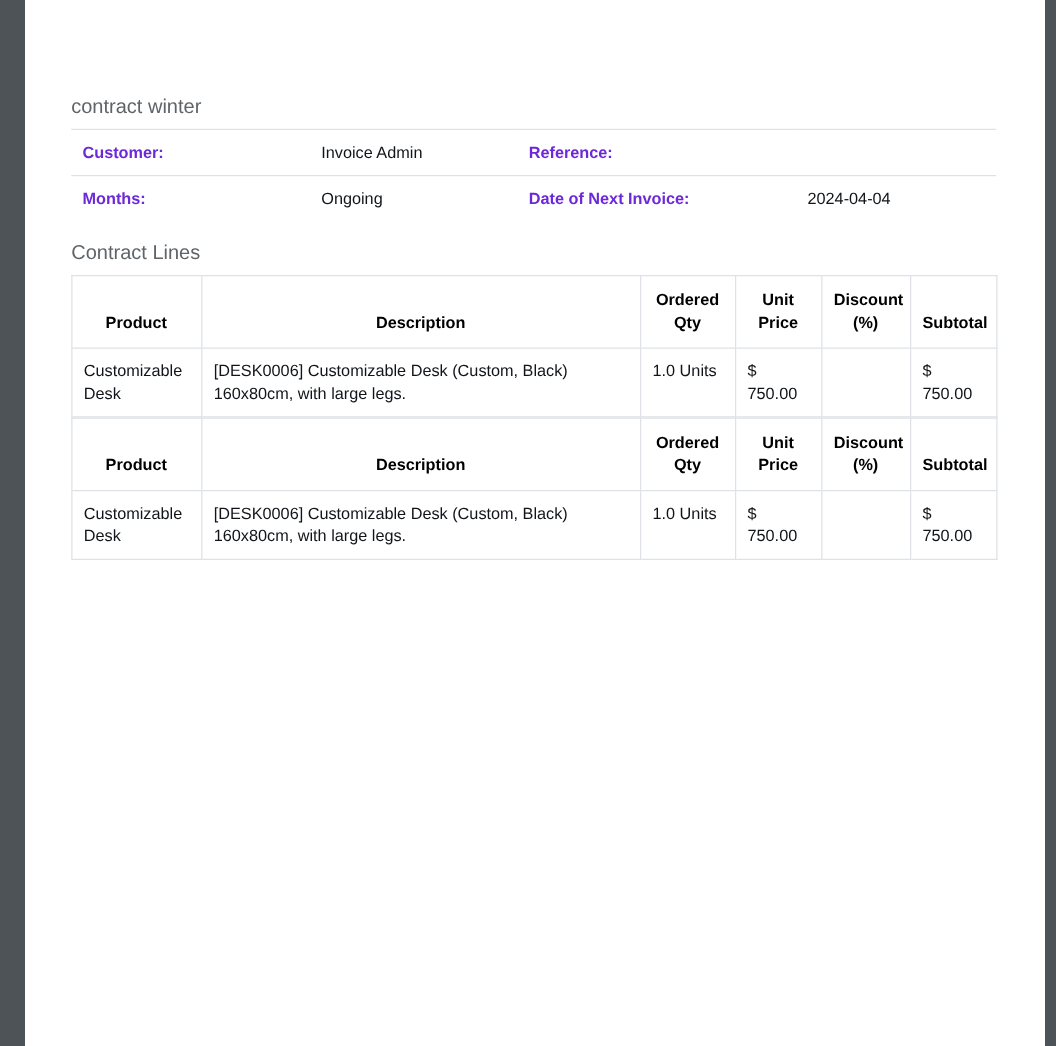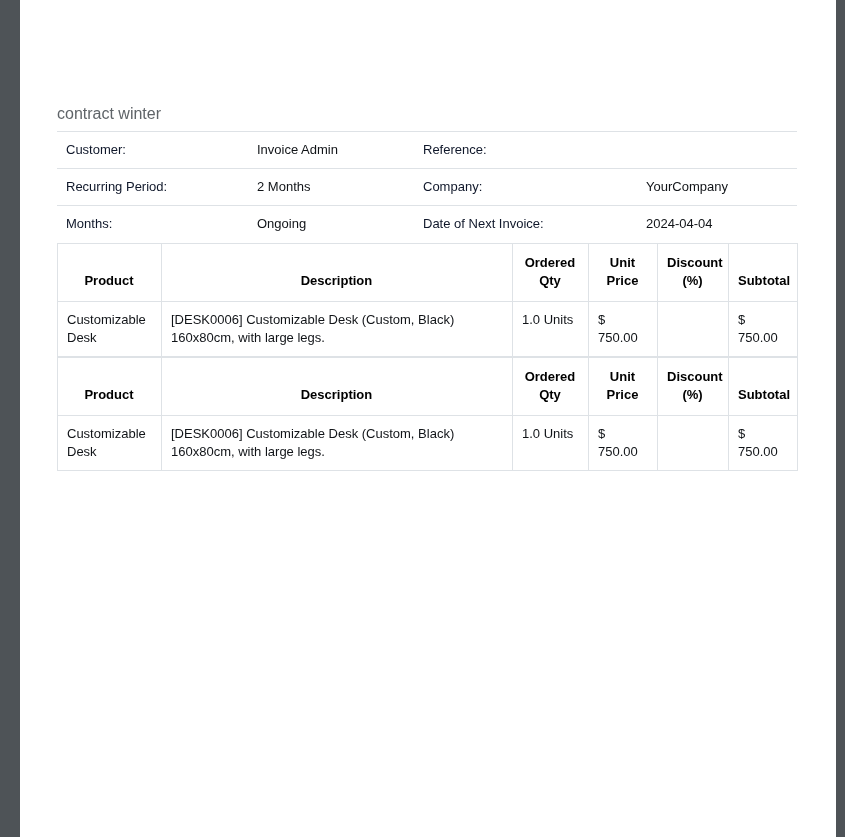--- a/index.html
+++ b/index.html
@@ -18,42 +18,42 @@
   .report-page {
     position: absolute;
     left: 20px; top: 0;
     width: 816px; height: 837px;
     background: #ffffff;
   }
   .report-content {
     padding: 0 39px 0 37px; 
   }
   .doc-title {
-    margin: 104px 0 7px 0;
+    margin: 76px 0 7px 0;
     font-size: 16px;
     font-weight: 400;
     line-height: 20px;
     color: #5f6468;
   }
   
   table.info-table {
     width: 100%;
     border-collapse: collapse;
     table-layout: fixed;
   }
   table.info-table tr { border-top: 1px solid #dee2e6; }
   table.info-table td {
     height: 37px;
     padding: 0 9px;
     vertical-align: middle;
     font-size: 13px;
     line-height: 16px;
     color: #111418;
   }
-  table.info-table td.info-label { font-weight: 400; color: #0f172a; }
+  table.info-table td.info-label { font-weight: 700; color: #6d28d9; }
   
   .section-heading {
     margin: 15px 0 8px 0;
     font-size: 16px;
     font-weight: 400;
     line-height: 19px;
     color: #5f6468;
   }
   
   table.lines-table {
@@ -98,34 +98,29 @@
             <col style="width:160px">
         </colgroup>
         <tbody>
           <tr>
             <td class="info-label">Customer:</td>
             <td>Invoice Admin</td>
             <td class="info-label">Reference:</td>
             <td></td>
           </tr>
           <tr>
-            <td class="info-label">Recurring Period:</td>
-            <td>2 Months</td>
-            <td class="info-label">Company:</td>
-            <td>YourCompany</td>
-          </tr>
-          <tr>
             <td class="info-label">Months:</td>
             <td>Ongoing</td>
             <td class="info-label">Date of Next Invoice:</td>
             <td>2024-04-04</td>
           </tr>
         </tbody>
       </table>
 
+      <h3 class="section-heading">Contract Lines</h3>
 
       <table class="lines-table">
         <colgroup>
           <col style="width:104px">
             <col style="width:351px">
             <col style="width:76px">
             <col style="width:69px">
             <col style="width:71px">
             <col style="width:69px">
         </colgroup>

